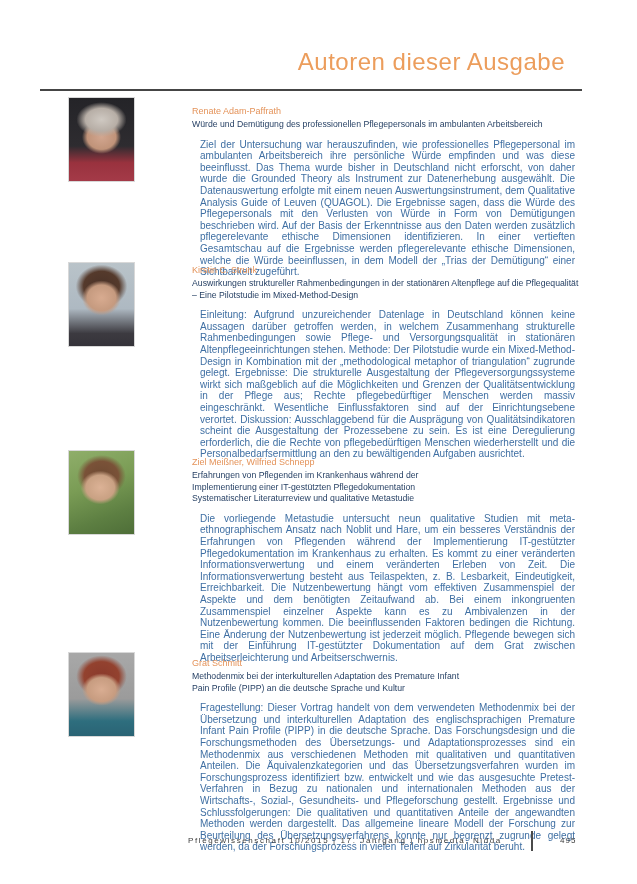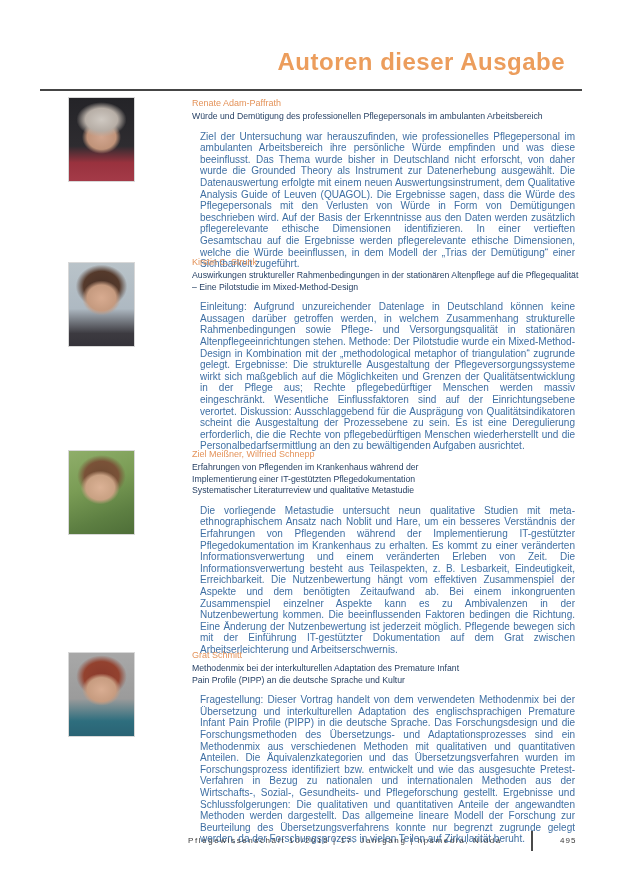--- a/index.html
+++ b/index.html
@@ -5,21 +5,21 @@
   html,body{margin:0;padding:0;background:#ffffff;}
   .page{
     position:relative;
     width:637px;height:884px;
     background:#ffffff;
     font-family:"Liberation Sans","DejaVu Sans",sans-serif;
     overflow:hidden;
   }
   .page-title{
     position:absolute;top:48px;right:72px;
-    font-size:24px;font-weight:700;letter-spacing:0.5px;
+    font-size:24px;font-weight:400;letter-spacing:0.5px;
     color:#EC9D5C;
   }
   .header-rule{
     position:absolute;left:40px;top:89px;width:542px;height:2px;
     background:#454545;
   }
   .entry{position:absolute;left:0;top:0;width:637px;}
   .entry .photo{
     position:absolute;left:68px;top:0;width:67px;height:85px;
     border:1px solid #d8d8d8;box-sizing:border-box;
@@ -45,21 +45,21 @@
   .photo-3{
     background:
       radial-gradient(ellipse 40% 26% at 50% 44%, #d9ad92 0%, #c79c80 55%, rgba(0,0,0,0) 75%),
       radial-gradient(ellipse 54% 35% at 50% 28%, #8a3a2c 0%, #93422f 50%, rgba(0,0,0,0) 72%),
       linear-gradient(180deg, #a8a8a8 0%, #9b9b9b 55%, #2e6e7e 82%, #2a6374 100%);
   }
   .entry .text{
     position:absolute;left:192px;top:1px;width:391px;
   }
   .author-name{
-    font-size:9px;line-height:11px;color:#E4935A;margin:0 0 2px 0;
+    font-size:9px;line-height:11px;color:#E4935A;margin:8px 0 2px 0;
   }
   .article-title{
     font-size:8.7px;line-height:11.6px;font-weight:normal;color:#1F3A5F;
     white-space:pre-line;margin:0 0 3px 0;
   }
   .abstract{
     font-size:10px;line-height:11.6px;color:#3F6FA3;
     text-align:justify;margin:8px;
   }
   .footer{

